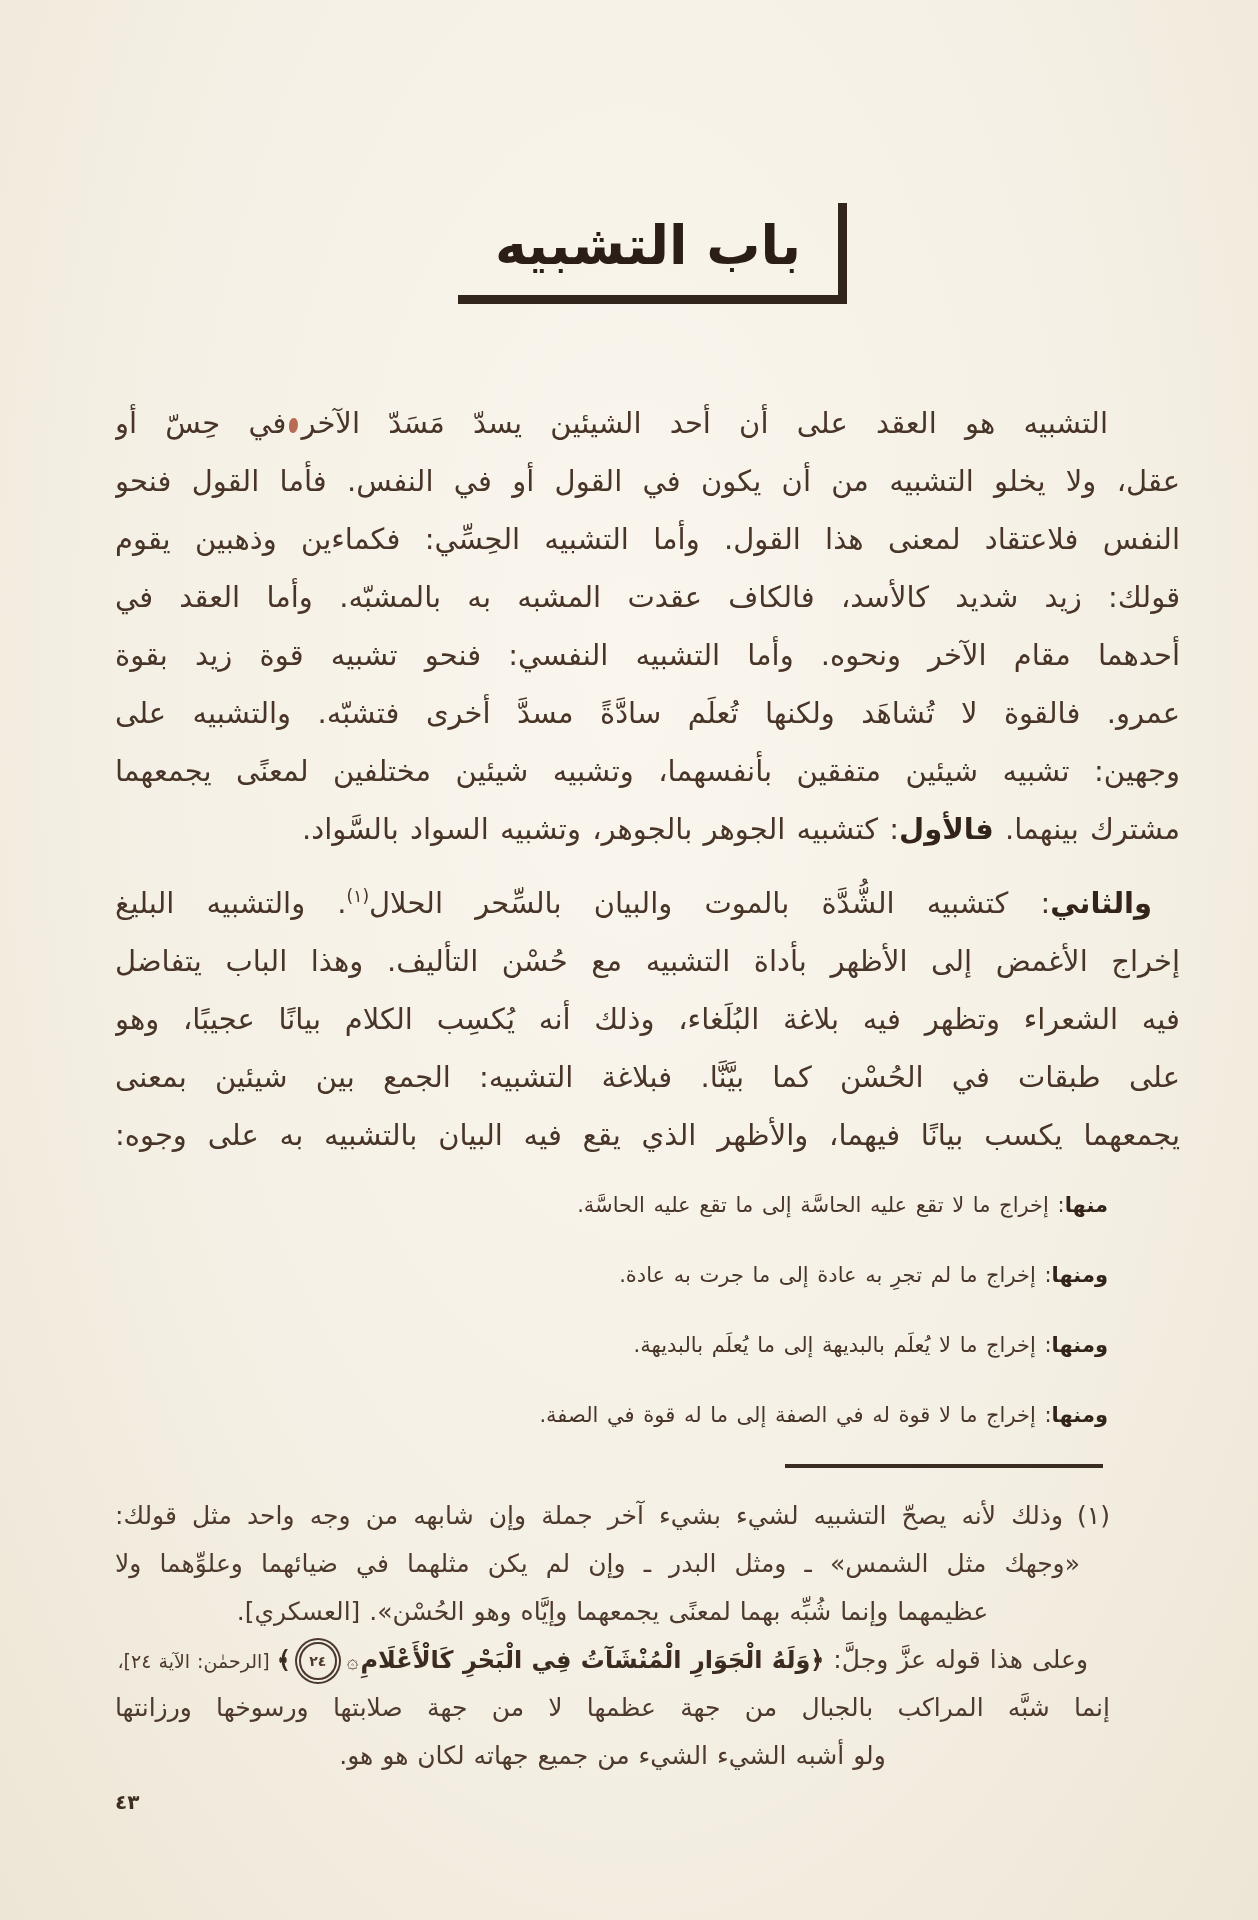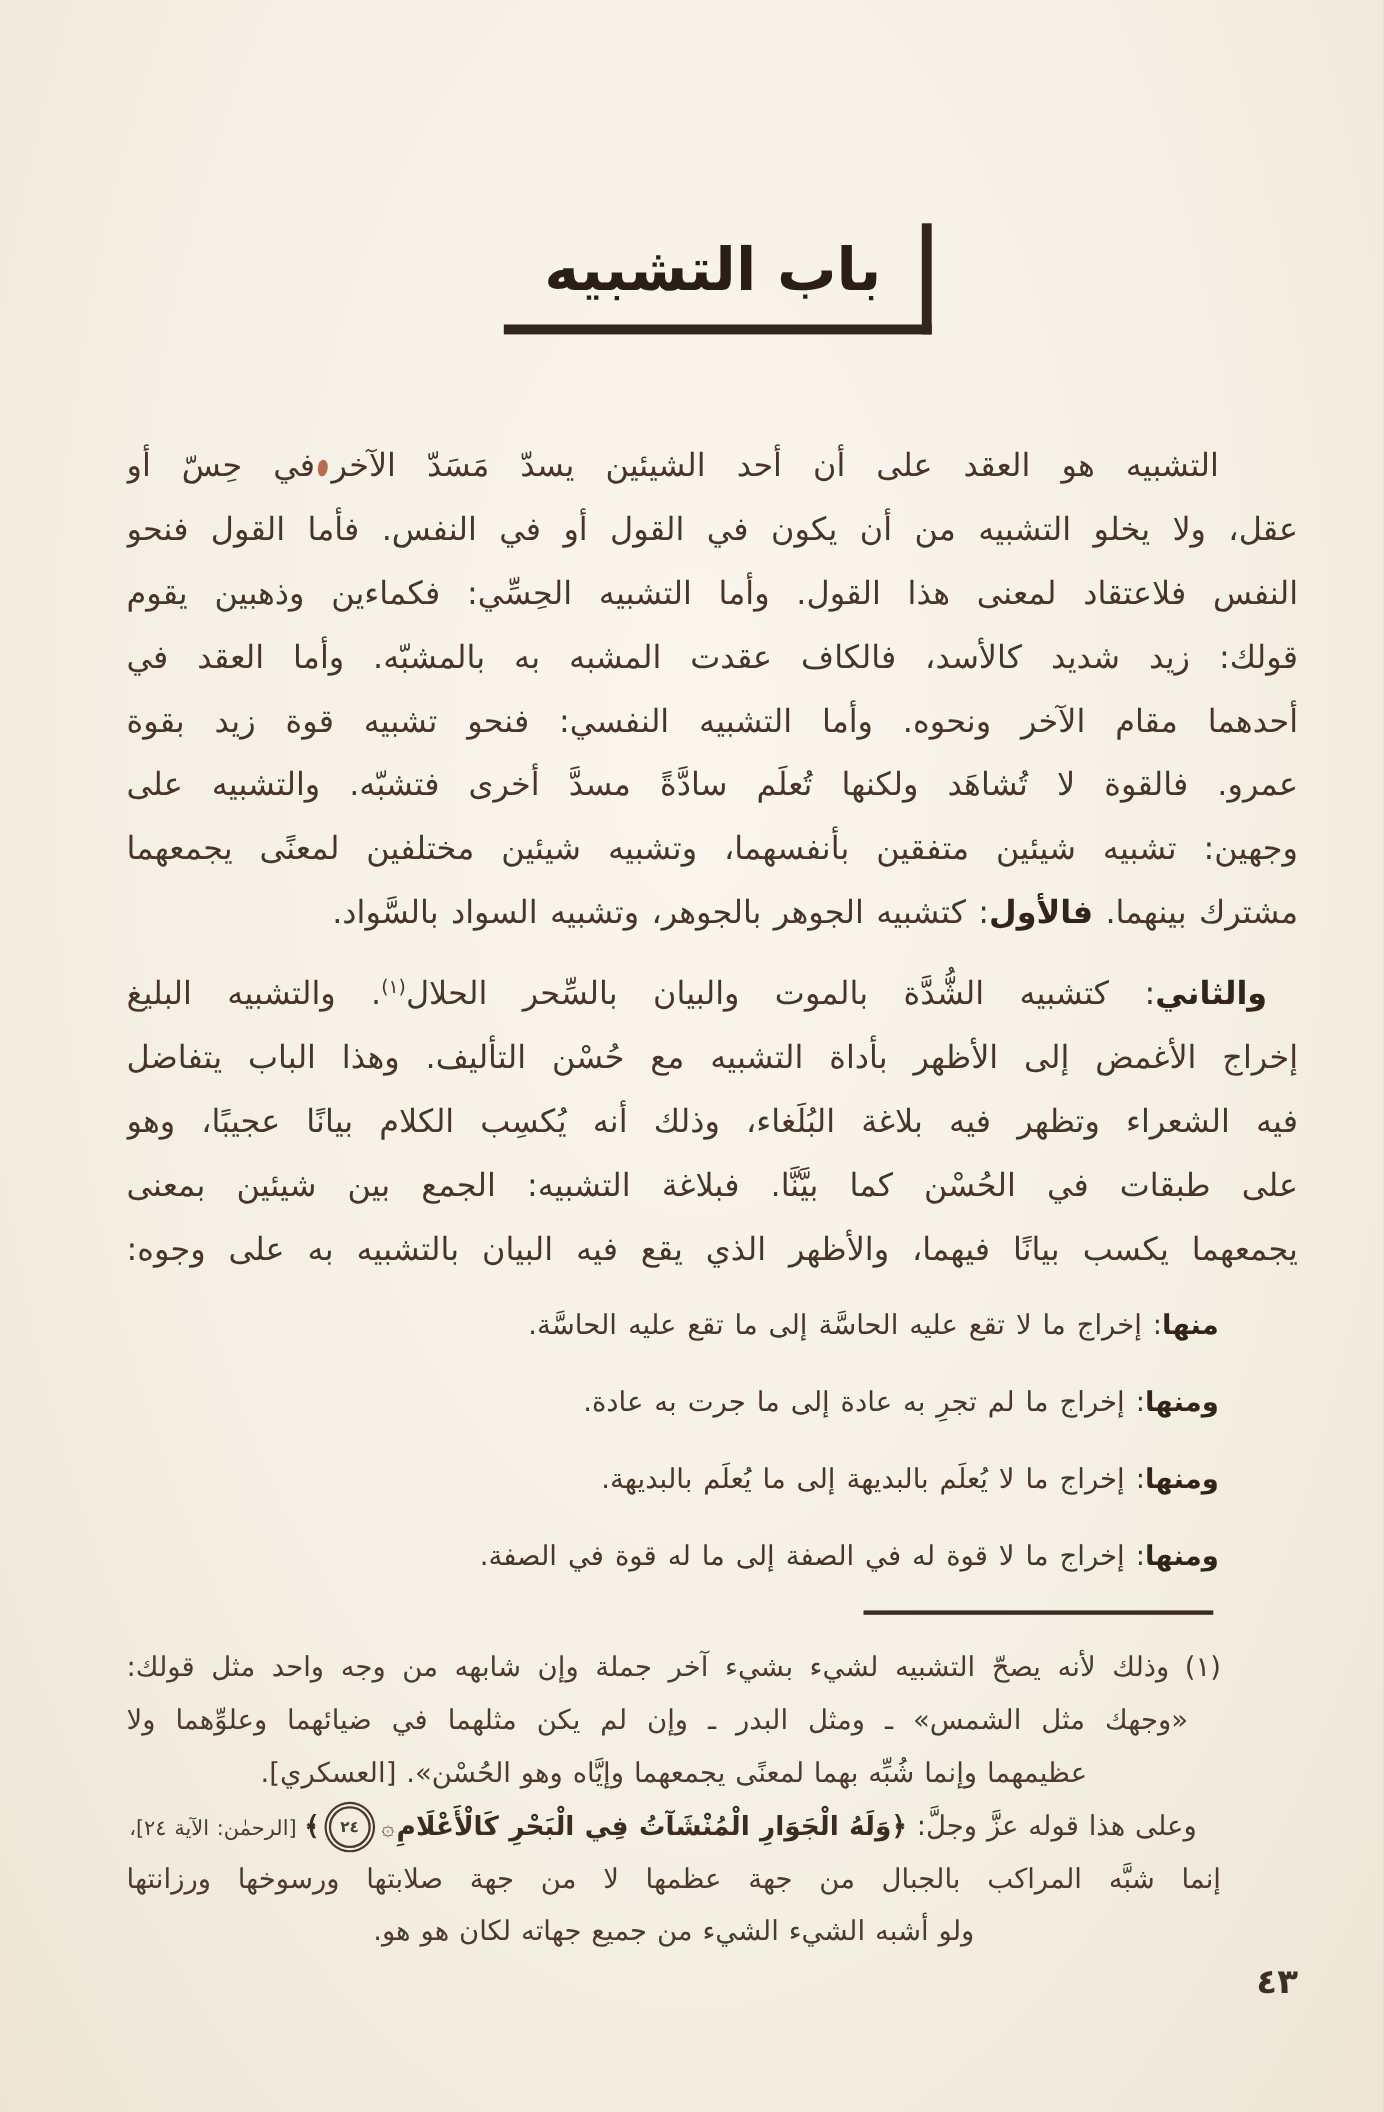--- a/index.html
+++ b/index.html
@@ -43,21 +43,21 @@
   .p2{margin-top:16px;}
   .bld{font-weight:bold;color:#33241a;}
   sup.fnref{font-size:17px;vertical-align:super;line-height:0;}
   .blot{
     display:inline-block;width:9px;height:15px;margin:0 3px;
     background:#a84a2e;border-radius:55% 45% 60% 40%;
     vertical-align:middle;opacity:.8;
   }
   
   .bullet{
-    font-size:25px;line-height:58px;height:58px;overflow:hidden;
+    font-size:21px;line-height:58px;height:58px;overflow:hidden;
     text-align:right;padding-right:72px;margin-top:12px;word-spacing:2px;
   }
   
   .fn-sep{
     width:318px;margin:20px 77px 0 0;
     border:none;border-top:4px solid #3a2c21;
   }
   .footnote{
     margin:24px 70px 0 0;
     font-size:25px;line-height:48px;color:#4d3a2c;
@@ -73,21 +73,21 @@
   .ayah-medallion{
     display:inline-flex;align-items:center;justify-content:center;
     width:34px;height:34px;border:2px solid #4a382e;border-radius:50%;
     box-shadow:0 0 0 2px #f5f0e5,0 0 0 4px #4a382e;
     font-size:14px;font-weight:bold;vertical-align:middle;margin:0 8px;
     line-height:1;
   }
   .ornament{font-size:20px;vertical-align:middle;margin:0 2px;}
   .citation{font-size:19px;}
   .page-number{
-    text-align:right;font-size:31px;font-weight:bold;color:#3f2f22;
+    text-align:left;font-size:20px;font-weight:bold;color:#3f2f22;
     margin-top:2px;line-height:40px;
   }
 </style>
 </head>
 <body>
 
 <div class="page">
 
   <div class="title-block">
     <div class="title-text">باب التشبيه</div>

